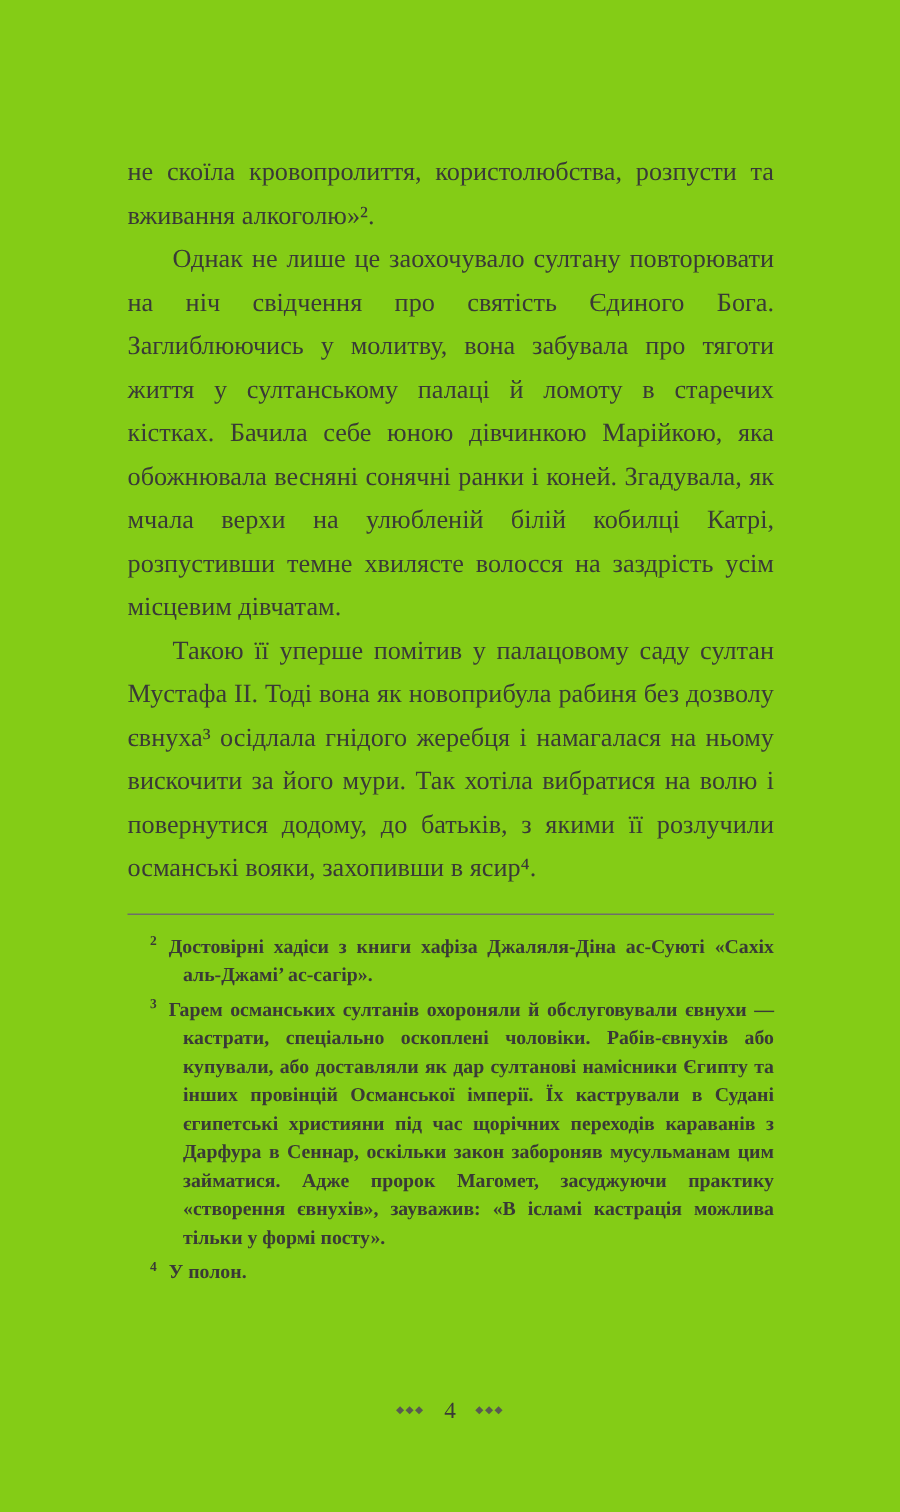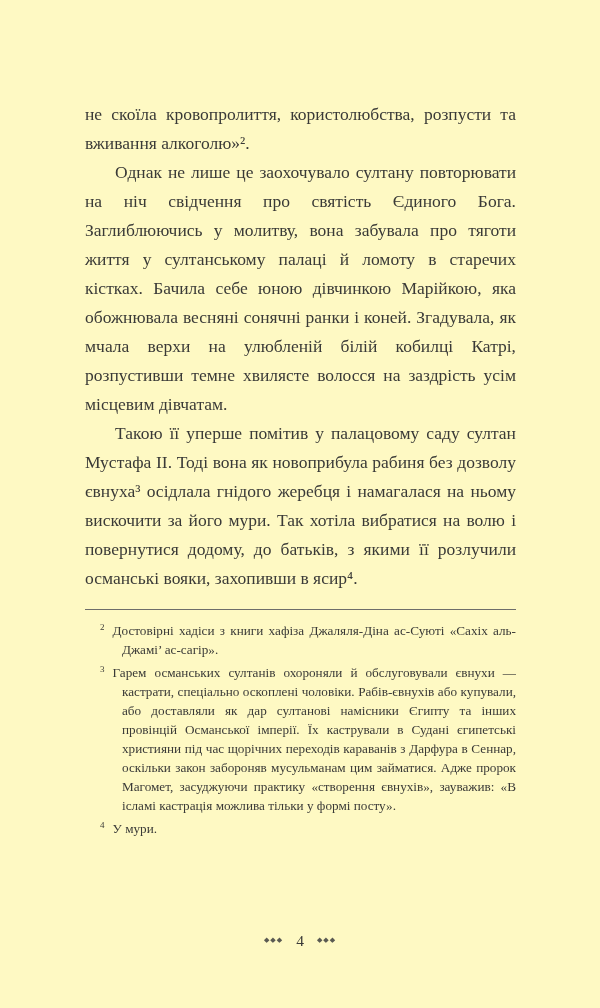--- a/index.html
+++ b/index.html
@@ -5,21 +5,21 @@
   html, body {
     margin: 0;
     padding: 0;
     background: #e9e9e7;
   }
   .book-page {
     position: relative;
     width: 600px;
     height: 1008px;
     margin: 0 auto;
-    background: #fef9c3;
+    background: #84cc16;
     color: #3a3a37;
     font-family: "Liberation Serif", "DejaVu Serif", serif;
     box-sizing: border-box;
     overflow: hidden;
   }
   .text-block {
     position: absolute;
     left: 85px;
     right: 84px;
     top: 100px;
@@ -42,20 +42,21 @@
     height: 0;
     width: 100%;
   }
   .footnote {
     font-size: 13.2px;
     line-height: 19px;
     text-align: justify;
     padding-left: 37px;
     text-indent: -22px;
     margin: 0 0 4px 0;
+    font-weight: bold;
   }
   .fn-marker {
     font-size: 9px;
     vertical-align: super;
     line-height: 0;
     margin-right: 8px;
   }
   .page-footer {
     position: absolute;
     left: 0;
@@ -95,21 +96,21 @@
 
     <div class="footnote">
       <span class="fn-marker">2</span><span class="fn-text">Достовірні хадіси з книги хафіза Джаляля-Діна ас-Суюті «Сахіх аль-Джамі’ ас-сагір».</span>
     </div>
 
     <div class="footnote">
       <span class="fn-marker">3</span><span class="fn-text">Гарем османських султанів охороняли й обслуговували євнухи — кастрати, спеціально оскоплені чоловіки. Рабів-євнухів або купували, або доставляли як дар султанові намісники Єгипту та інших провінцій Османської імперії. Їх кастрували в Судані єгипетські християни під час щорічних переходів караванів з Дарфура в Сеннар, оскільки закон забороняв мусульманам цим займатися. Адже пророк Магомет, засуджуючи практику «створення євнухів», зауважив: «В ісламі кастрація можлива тільки у формі посту».</span>
     </div>
 
     <div class="footnote">
-      <span class="fn-marker">4</span><span class="fn-text">У мури.</span>
+      <span class="fn-marker">4</span><span class="fn-text">У полон.</span>
     </div>
 
   </main>
 
   <footer class="page-footer">
     <span class="ornament">◆◆◆</span>
     <span class="page-number">4</span>
     <span class="ornament">◆◆◆</span>
   </footer>
 

